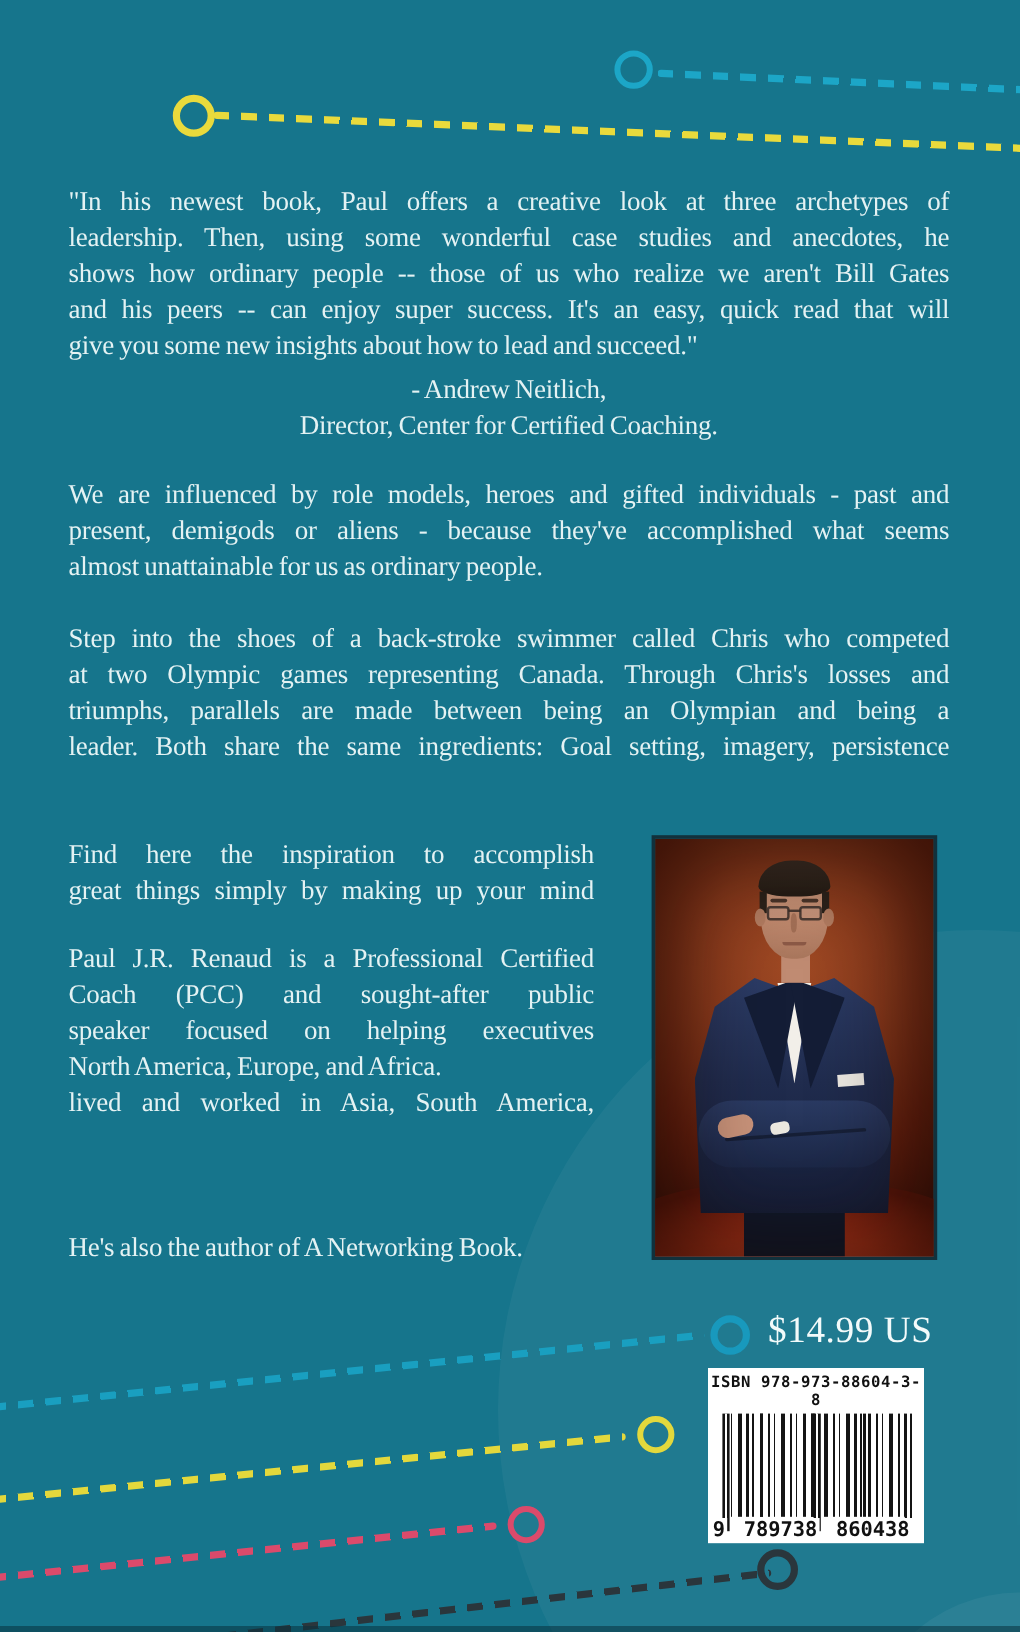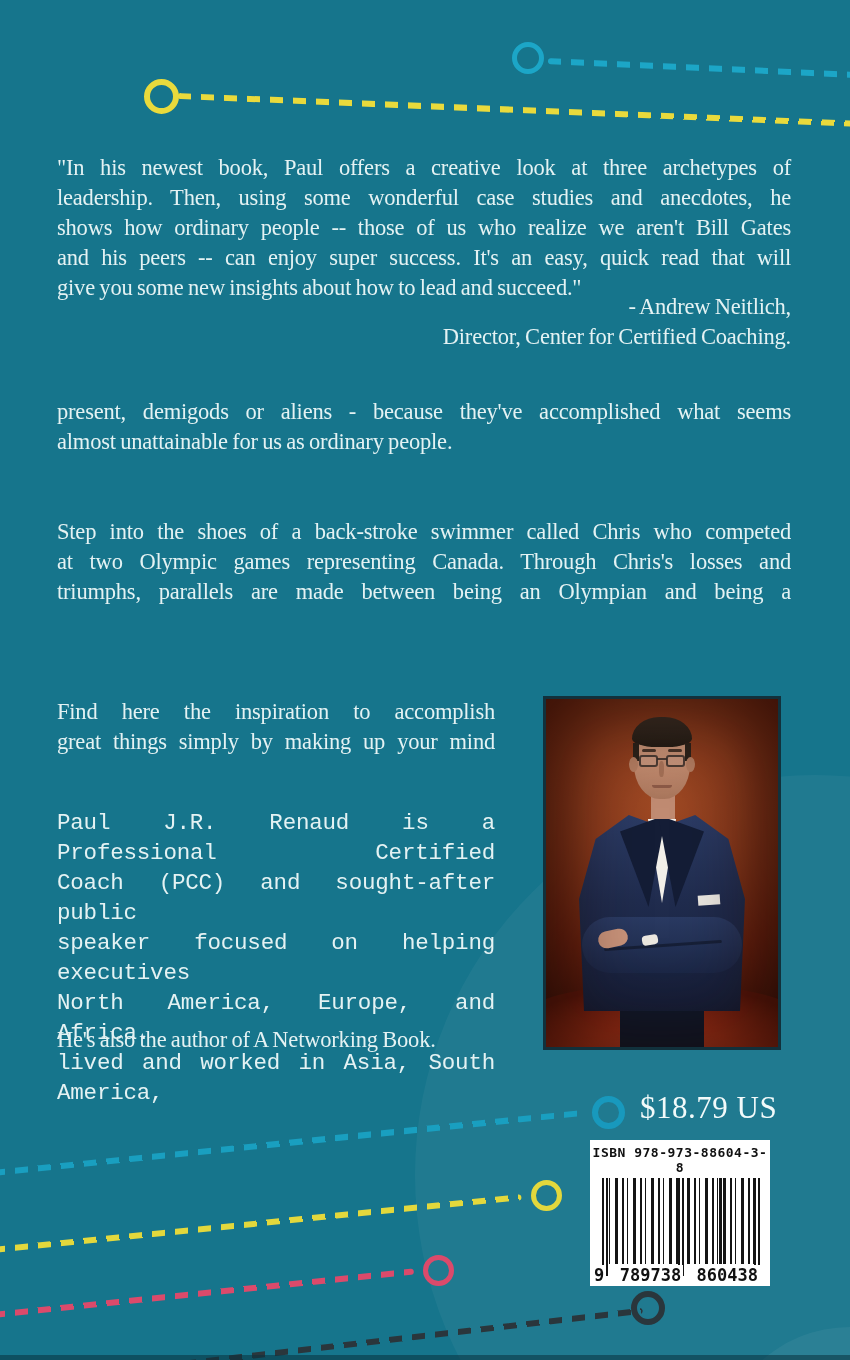--- a/index.html
+++ b/index.html
@@ -38,25 +38,25 @@
   .txt{
     position:absolute;color:#E4F2F3;
     font-size:22.5px;line-height:30px;
     letter-spacing:-0.2px;word-spacing:-1px;
   }
   .wide{left:57px;width:734px;}
   .col {left:57px;width:438px;}
   .jline{text-align:justify;text-align-last:justify;}
   .jline.jlast{text-align-last:left;}
   .quote-block{top:153px;}
-  .attr-block{top:292px;text-align:right;}
+  .attr-block{top:310px;text-align:center;}
   .para-influenced{top:397px;}
   .para-swimmer{top:517px;}
   .para-find{top:697px;}
-  .para-bio{top:808px;font-family:Liberation Mono, monospace;}
+  .para-bio{top:784px;}
   .para-bio-last{top:1025px;}
   
   .price-label{
     position:absolute;left:640px;top:1090px;
     color:#F2FAFA;font-size:31px;line-height:36px;letter-spacing:0.5px;
   }
   
   .barcode{
     position:absolute;left:590px;top:1140px;width:180px;height:146px;
     background:#FFFFFF;box-sizing:border-box;
@@ -193,27 +193,29 @@
       <div class="jline">shows how ordinary people -- those of us who realize we aren't Bill Gates</div>
       <div class="jline">and his peers -- can enjoy super success. It's an easy, quick read that will</div>
       <div class="jline jlast">give you some new insights about how to lead and succeed."</div>
     </div>
   <div class="txt wide attr-block">
     <div>- Andrew Neitlich,</div>
     <div>Director, Center for Certified Coaching.</div>
   </div>
 
   <div class="txt wide para-influenced">
+      <div class="jline">We are influenced by role models, heroes and gifted individuals - past and</div>
       <div class="jline">present, demigods or aliens - because they've accomplished what seems</div>
       <div class="jline jlast">almost unattainable for us as ordinary people.</div>
     </div>
   <div class="txt wide para-swimmer">
       <div class="jline">Step into the shoes of a back-stroke swimmer called Chris who competed</div>
       <div class="jline">at two Olympic games representing Canada. Through Chris's losses and</div>
       <div class="jline">triumphs, parallels are made between being an Olympian and being a</div>
+      <div class="jline">leader. Both share the same ingredients: Goal setting, imagery, persistence</div>
     </div>
   <div class="txt col para-find">
       <div class="jline">Find here the inspiration to accomplish</div>
       <div class="jline">great things simply by making up your mind</div>
     </div>
   <div class="txt col para-bio">
       <div class="jline">Paul J.R. Renaud is a Professional Certified</div>
       <div class="jline">Coach (PCC) and sought-after public</div>
       <div class="jline">speaker focused on helping executives</div>
       <div class="jline jlast">North America, Europe, and Africa.</div>
@@ -244,21 +246,21 @@
     <div class="glasses">
       <div class="lens l"></div>
       <div class="lens r"></div>
       <div class="bridge"></div>
     </div>
     <div class="nose"></div>
     <div class="mouth"></div>
   </div>
 
   <div class="ring price-cyan"></div>
-  <div class="price-label">$18.79 US</div>
+  <div class="price-label">$14.99 US</div>
 
   <div class="barcode">
     <div class="isbn-line">ISBN 978-973-88604-3-8</div>
     <div class="bars">
       <div class="guard g-left"></div>
       <div class="guard g-mid"></div>
       <div class="guard g-right"></div>
     </div>
     <div class="digits">
       <span>9</span>

